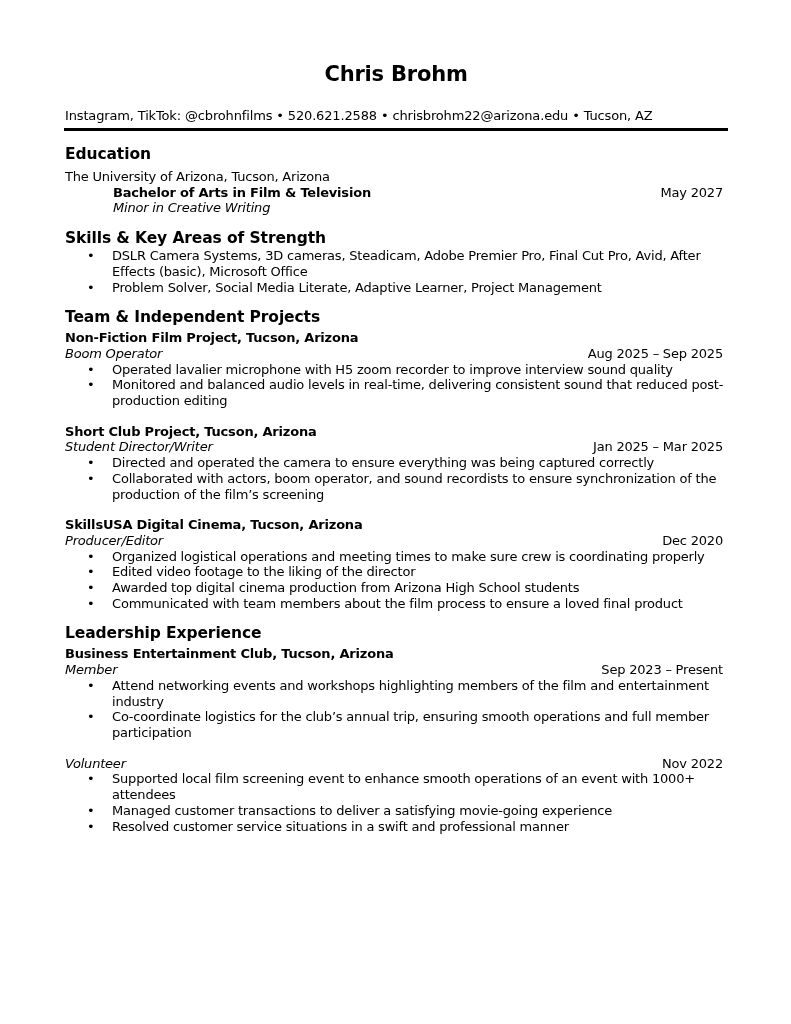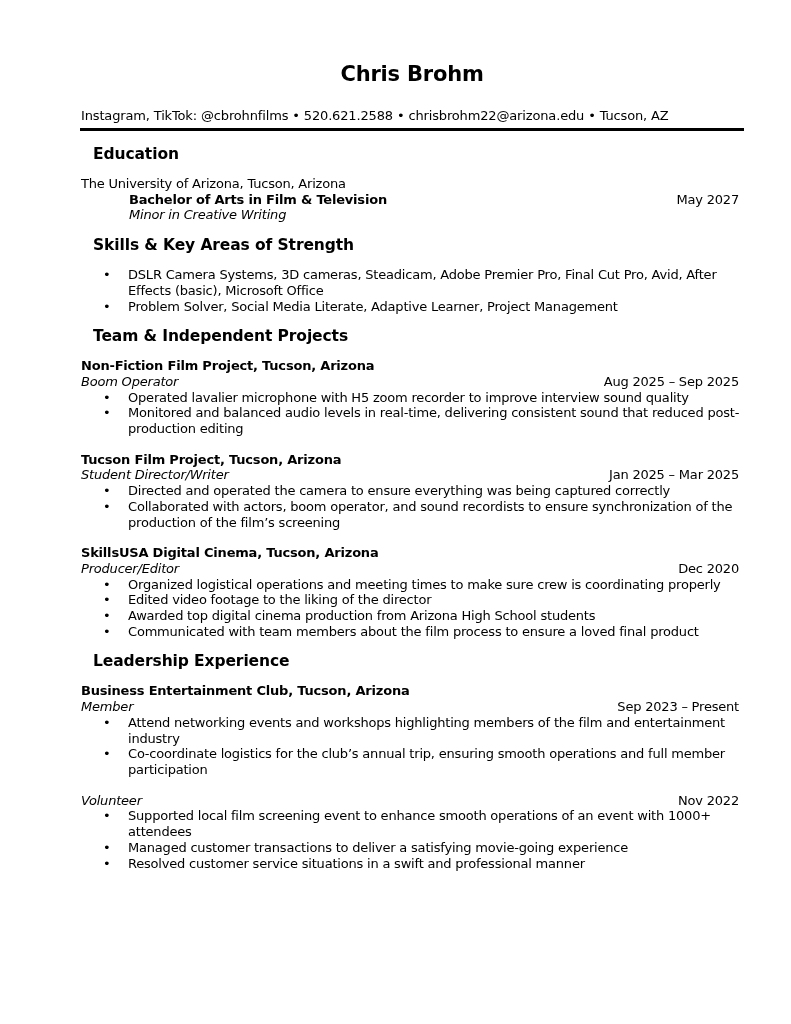--- a/index.html
+++ b/index.html
@@ -1,22 +1,22 @@
 <!DOCTYPE html>
 <html><head>
 <meta charset="utf-8">
 <style>
   html, body { margin: 0; padding: 0; background: #ffffff; }
   body { width: 791px; height: 1024px; overflow: hidden; position: relative;
          font-family: "DejaVu Sans", sans-serif; color: #000; }
-  .page { position: absolute; left: 81px; top: 60px; width: 662px; }
+  .page { position: absolute; left: 65px; top: 60px; width: 662px; }
   .name { text-align: center; font-weight: bold; font-size: 21px; line-height: 28px; margin: 0; letter-spacing: -0.2px; }
   .contact { text-align: left; font-size: 13px; line-height: 20px; margin-top: 18px; letter-spacing: -0.15px; }
   .rule { height: 0; border-top: 3px solid #000; margin: 2px -1px 0 -1px; }
-  .section-title { font-weight: bold; font-size: 15.5px; line-height: 20px; margin: 12px; letter-spacing: -0.1px; }
+  .section-title { font-weight: bold; font-size: 15.5px; line-height: 20px; margin: 0; letter-spacing: -0.1px; }
   .sec { margin-top: 12px; }
   .sec.first { margin-top: 13px; }
   .line { font-size: 13px; line-height: 15.7px; letter-spacing: -0.2px; }
   .row { display: flex; justify-content: space-between; font-size: 13px; line-height: 15.7px; letter-spacing: -0.2px; }
   .row .date { padding-right: 4px; }
   .b { font-weight: bold; }
   .i { font-style: italic; }
   .indent { padding-left: 48px; }
   ul.bullets { list-style: none; margin: 0; padding: 0; }
   ul.bullets li { position: relative; padding-left: 47px; font-size: 13px; line-height: 15.7px; letter-spacing: -0.2px; }
@@ -64,21 +64,21 @@
         <span class="i">Boom Operator</span>
         <span class="date">Aug 2025 – Sep 2025</span>
       </div>
       <ul class="bullets">
         <li>Operated lavalier microphone with H5 zoom recorder to improve interview sound quality</li>
         <li>Monitored and balanced audio levels in real-time, delivering consistent sound that reduced post-production editing</li>
       </ul>
     </div>
 
     <div class="entry">
-      <div class="line b">Tucson Film Project, Tucson, Arizona</div>
+      <div class="line b">Short Club Project, Tucson, Arizona</div>
       <div class="row">
         <span class="i">Student Director/Writer</span>
         <span class="date">Jan 2025 – Mar 2025</span>
       </div>
       <ul class="bullets">
         <li>Directed and operated the camera to ensure everything was being captured correctly</li>
         <li>Collaborated with actors, boom operator, and sound recordists to ensure synchronization of the production of the film’s screening</li>
       </ul>
     </div>
 

